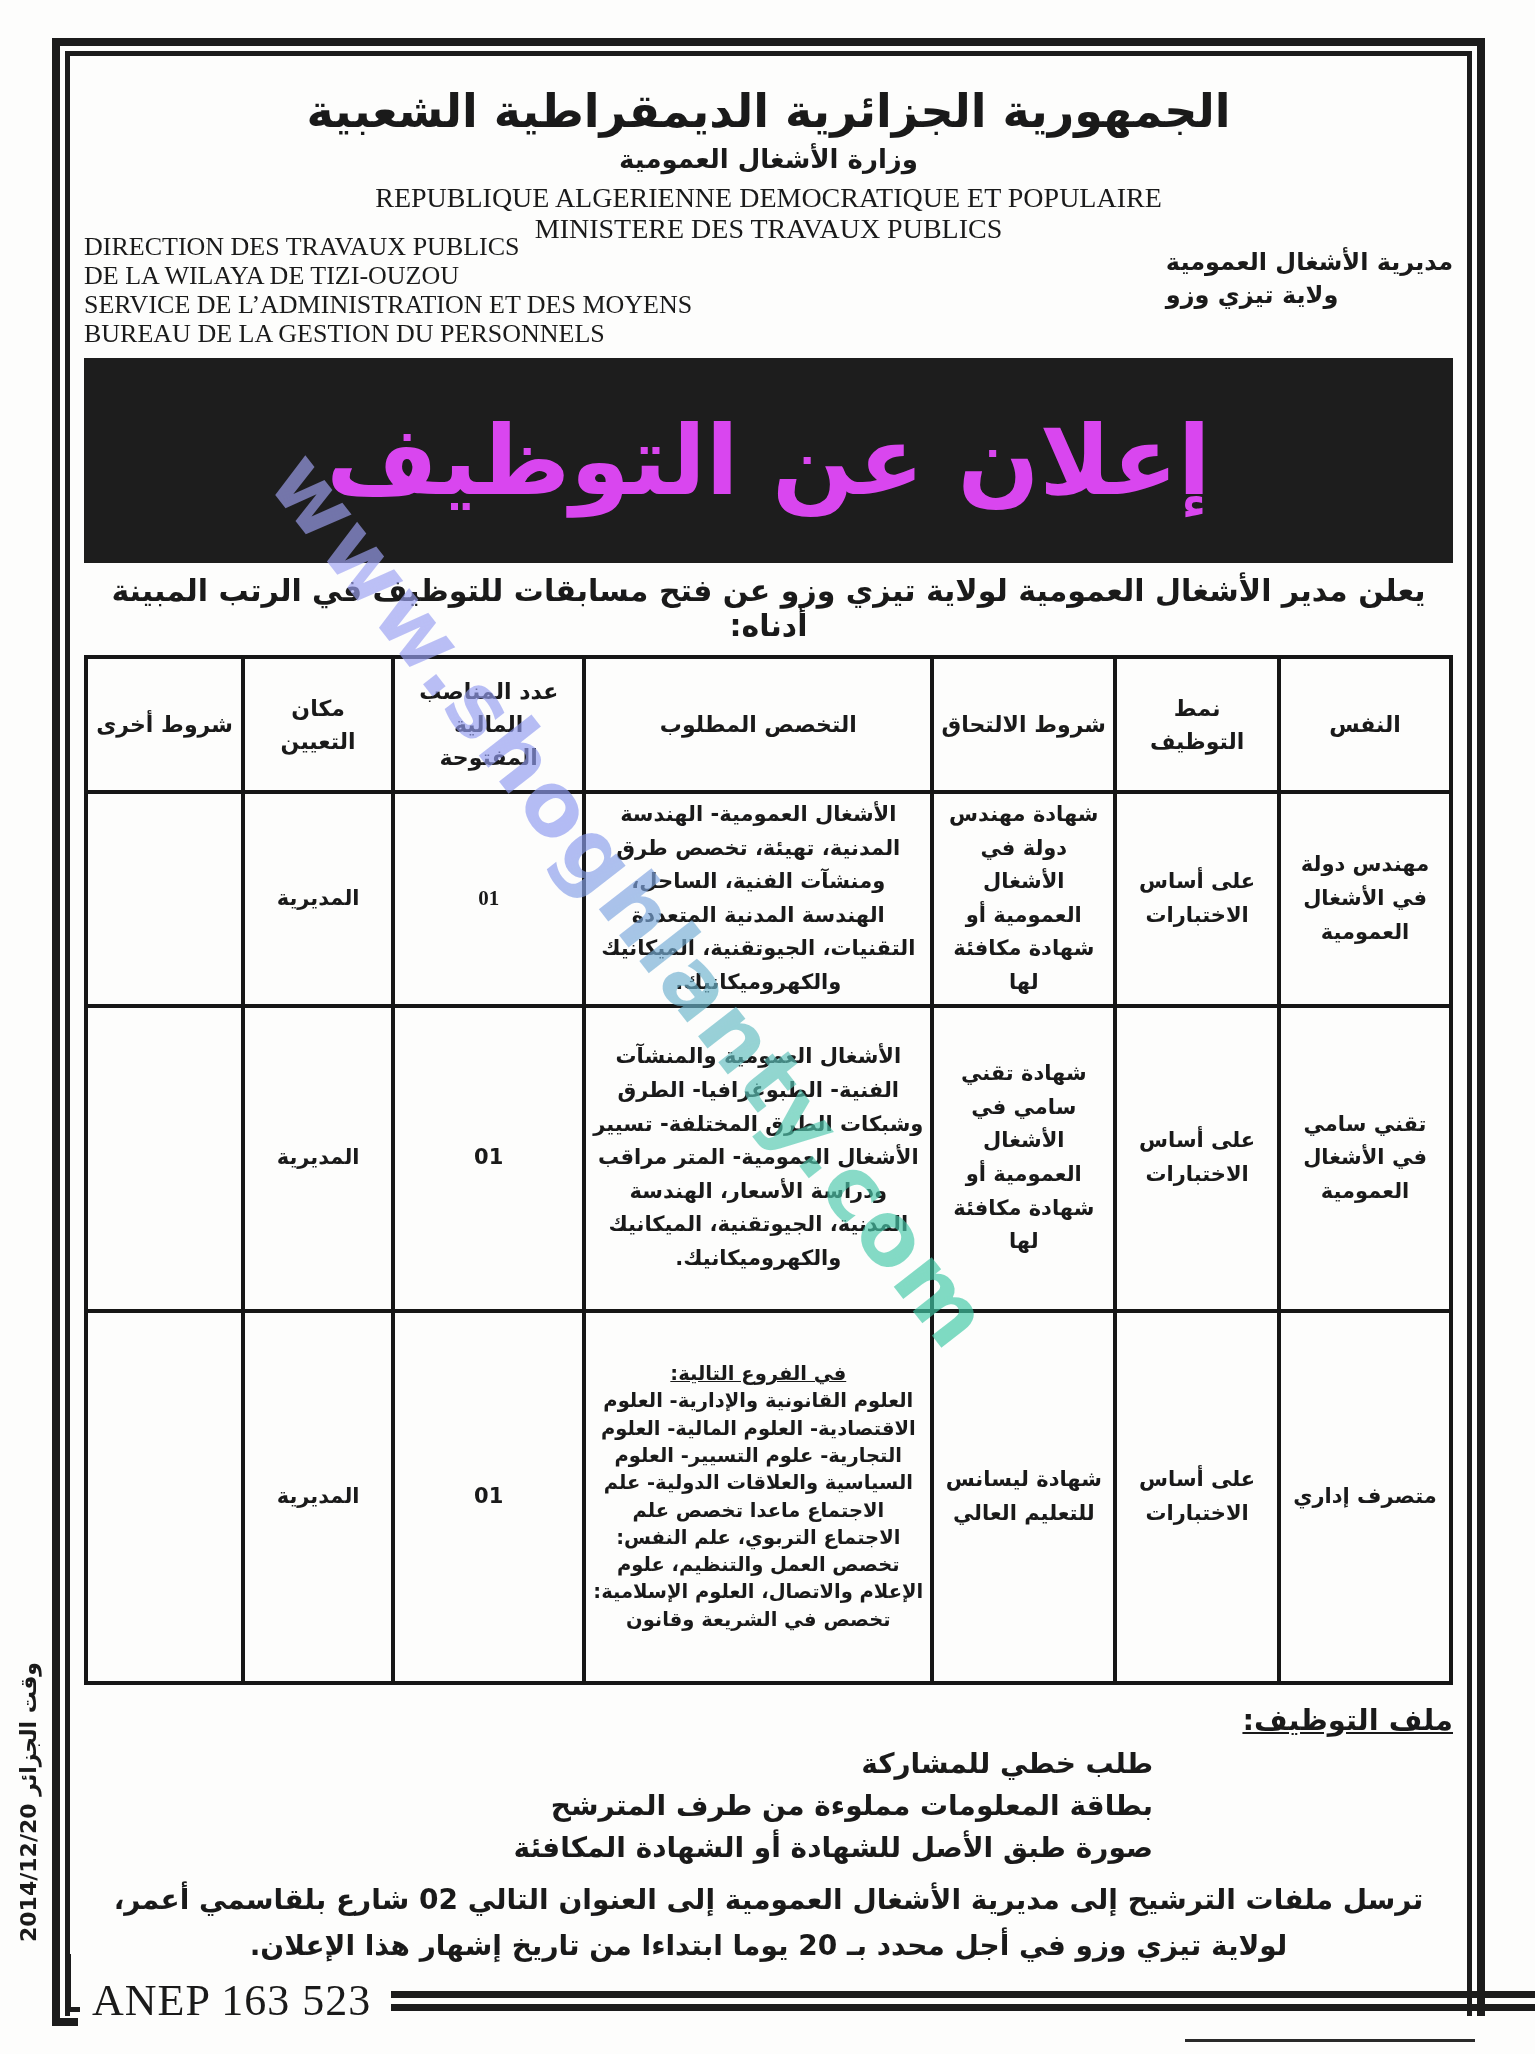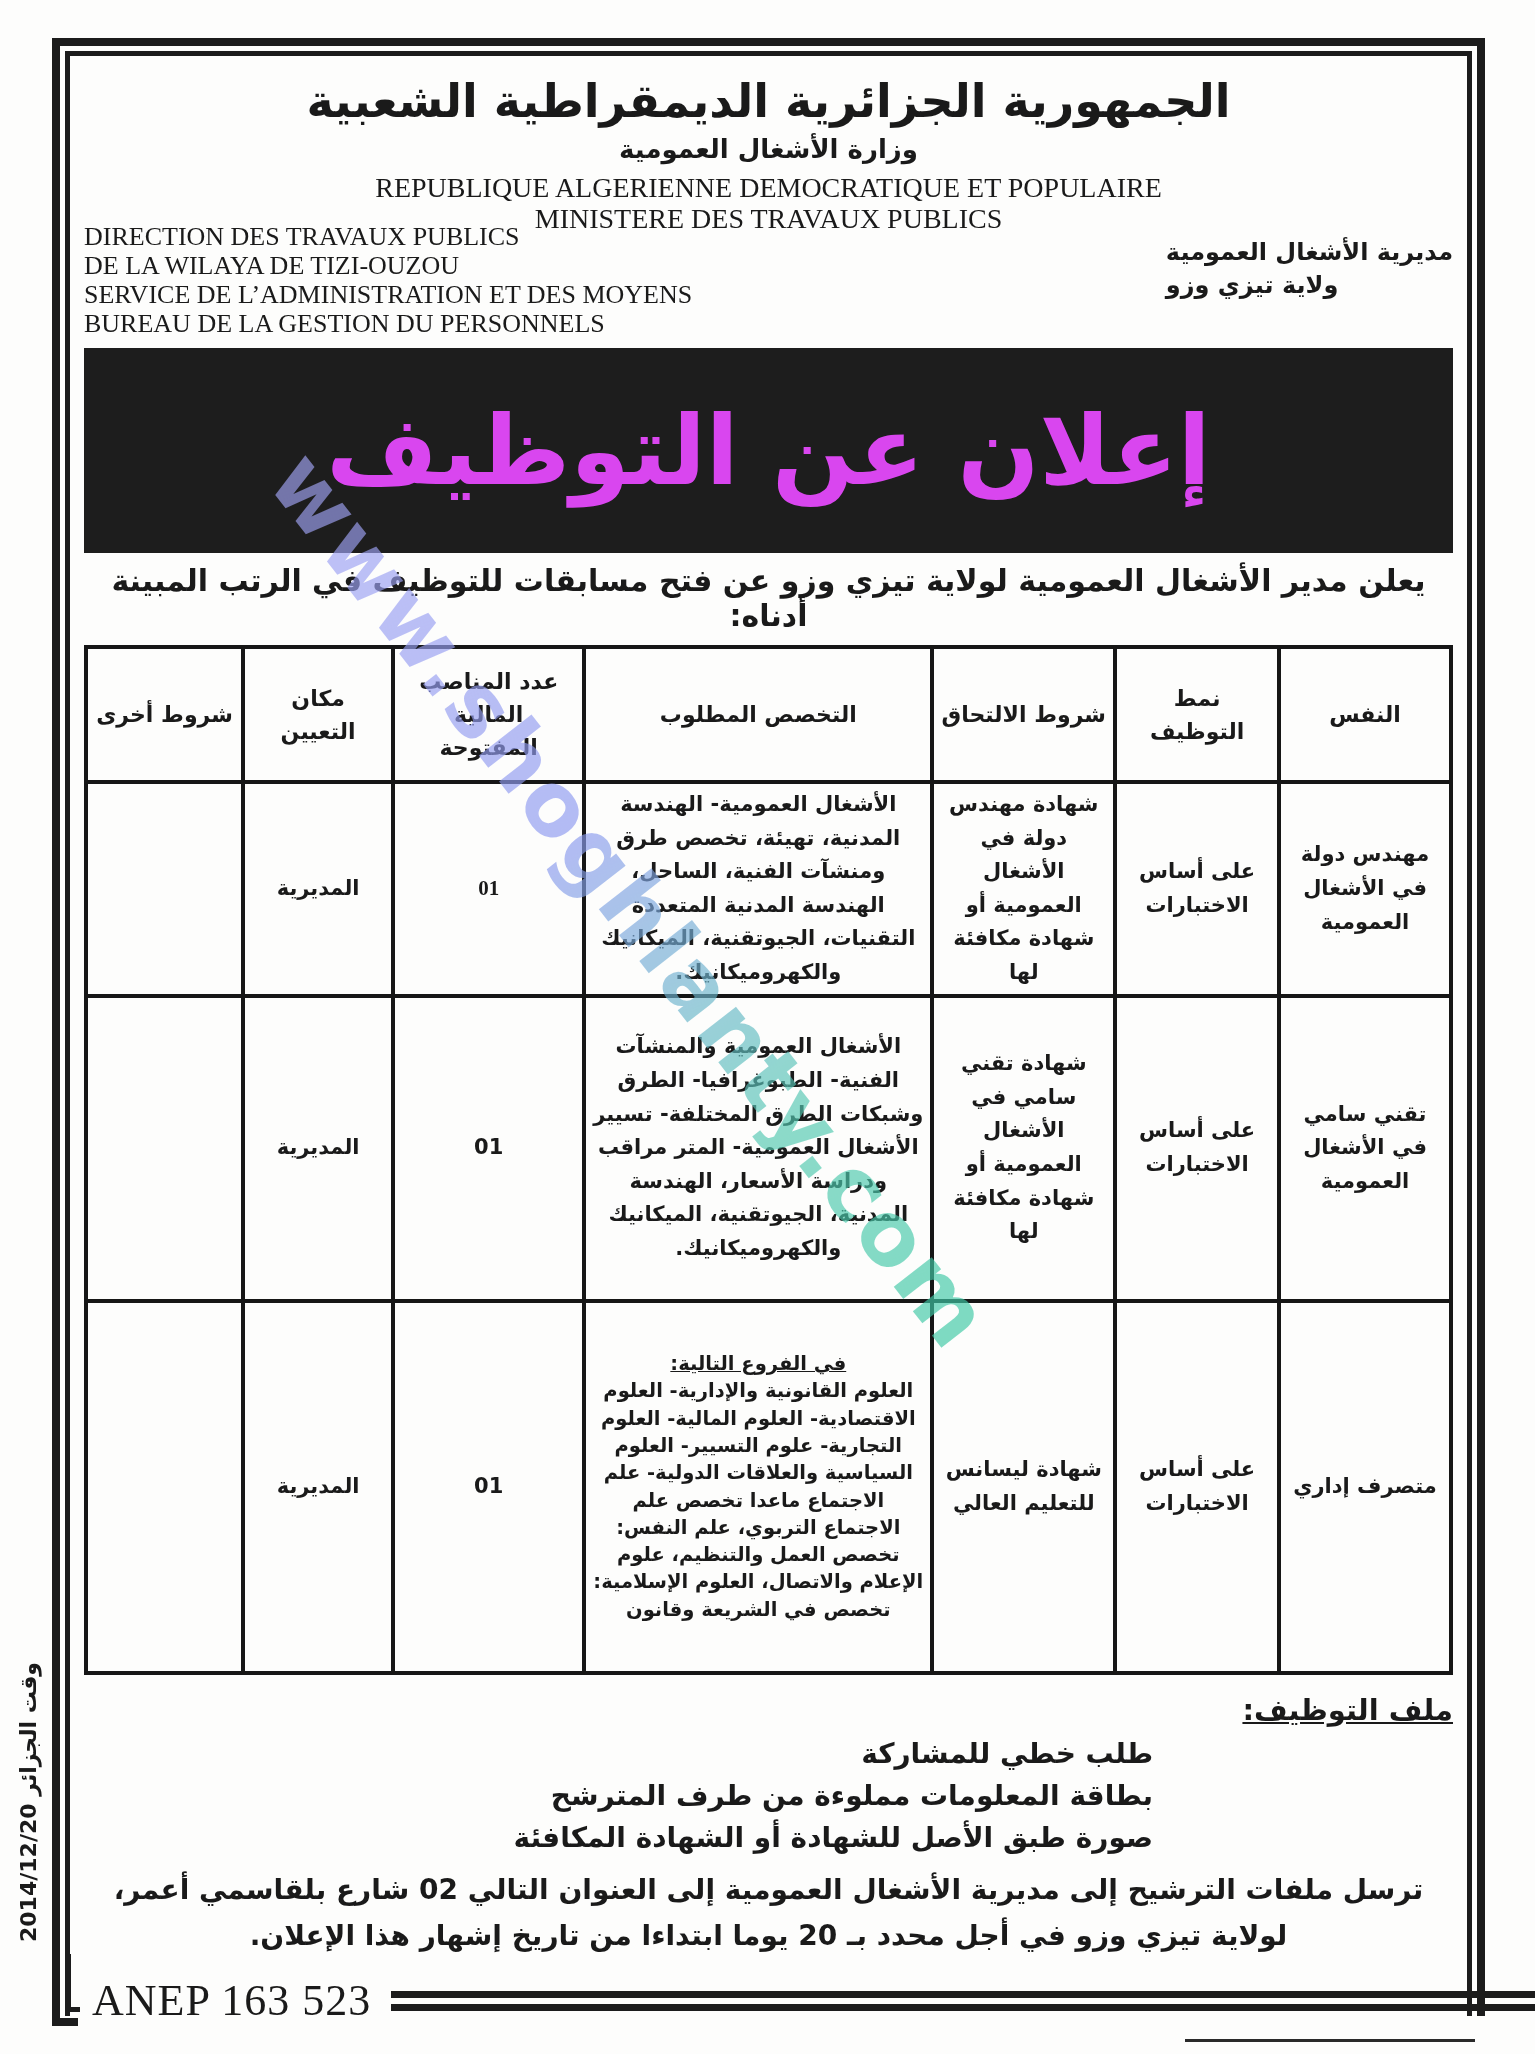--- a/index.html
+++ b/index.html
@@ -13,21 +13,21 @@
   }
 
   
   .ad-frame {
     position:absolute; left:52px; top:38px; width:1433px; height:1978px;
     border:8px solid #1c1c1c; border-bottom:none;
   }
   .ad-frame-inner {
     position:absolute; left:5px; top:5px; right:5px; bottom:0;
     border:5px solid #1c1c1c; border-bottom:none;
-    padding:6px 14px;
+    padding:16px 14px;
   }
 
   
   .title-ar {
     margin-top:12px; text-align:center;
     font-size:46px; font-weight:700; letter-spacing:1px;
   }
   .ministry-ar {
     margin-top:6px; text-align:center;
     font-size:26px; font-weight:700;

